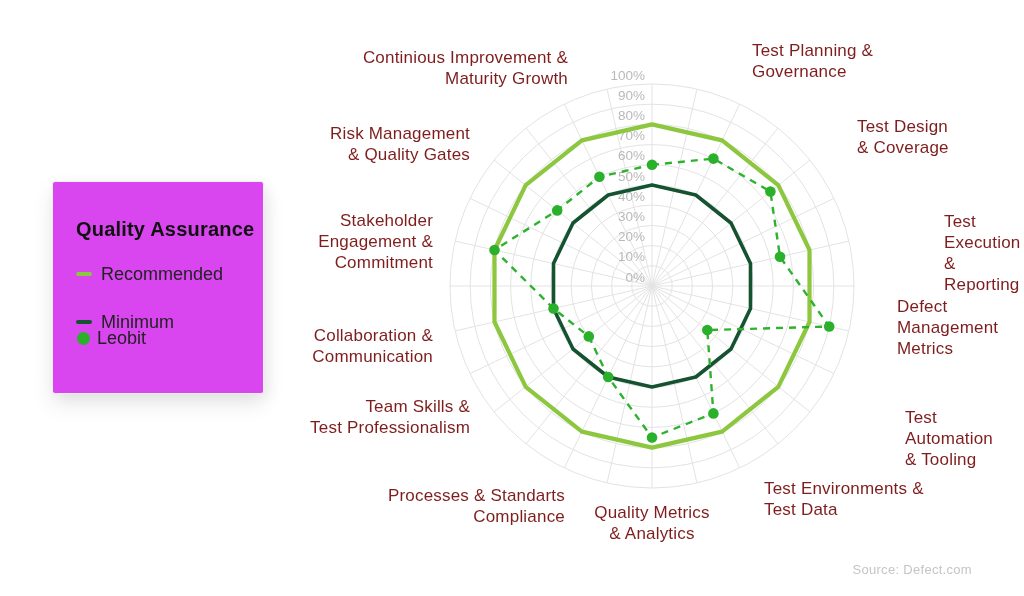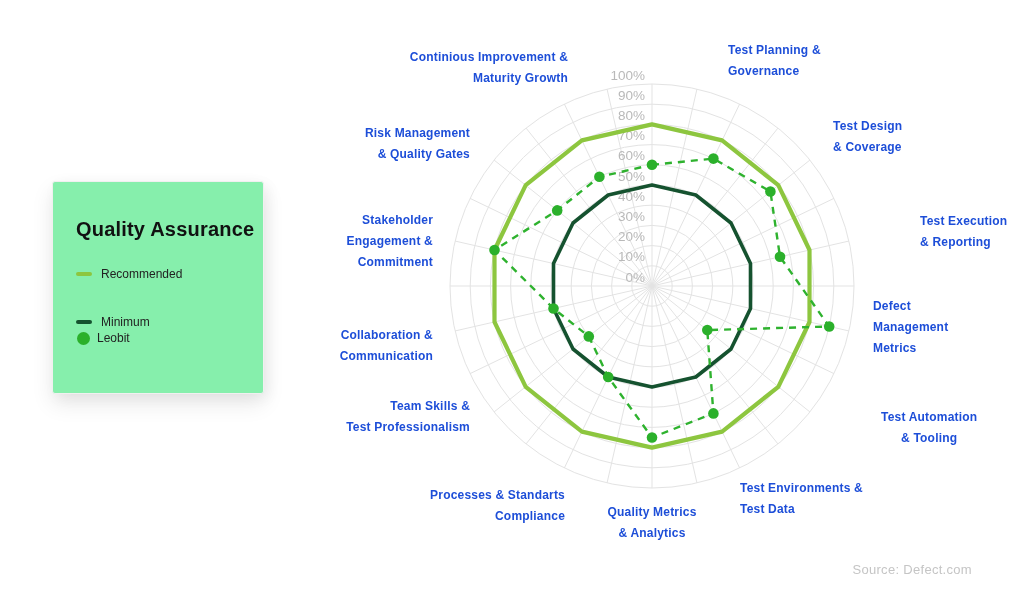--- a/index.html
+++ b/index.html
@@ -3,41 +3,41 @@
 <meta charset="utf-8">
 <style>
   html,body{margin:0;padding:0;background:#fff;}
   .stage{
     position:relative;width:1024px;height:596px;background:#ffffff;overflow:hidden;
     font-family:"Liberation Sans", sans-serif;
   }
   
   .legend-card{
     position:absolute;left:52px;top:181px;width:212px;height:213px;
-    background:#86efac;border:1px solid #f0f0f0;border-radius:3px;
+    background:#d946ef;border:1px solid #f0f0f0;border-radius:3px;
     box-shadow:0 10px 22px rgba(0,0,0,.09), 4px 4px 14px rgba(0,0,0,.05);
     box-sizing:border-box;
   }
   .legend-title{
     position:absolute;left:23px;top:36px;
     font-size:20px;font-weight:700;color:#111;letter-spacing:.2px;
   }
   .legend-item{position:absolute;left:23px;height:16px;display:flex;align-items:center;}
   .legend-item .sw{display:inline-block;margin-right:9px;}
   .sw-line{width:16px;height:4px;border-radius:2px;}
   .sw-dot{width:13px;height:13px;border-radius:50%;margin-left:1px;margin-right:7px !important;}
-  .legend-label{font-size:12px;color:#222;}
+  .legend-label{font-size:18px;color:#222;}
   
   svg.radar{position:absolute;left:0;top:0;}
   .axis-label{
     position:absolute;white-space:pre-line;
-    font-size:12px;line-height:21px;font-weight:700;color:#1d4ed8;
+    font-size:17px;line-height:21px;font-weight:400;color:#7f1d1d;
     letter-spacing:.2px;
   }
-  .axis-label.al-l{text-align:left;}
+  .axis-label.al-l{text-align:left;margin-left:24px;}
   .axis-label.al-r{text-align:right;}
   .axis-label.al-c{text-align:center;transform:translateX(-50%);}
   
   .source-note{
     position:absolute;right:52px;top:562px;
     font-size:13px;color:#c5c5c5;letter-spacing:.3px;
   }
 </style>
 </head>
 <body>
@@ -140,21 +140,21 @@
   <div id="axis-labels">
       <div class="axis-label al-l" style="top: 40px; left: 728px;">Test Planning &amp;
 Governance</div>
       <div class="axis-label al-l" style="top: 116px; left: 833px;">Test Design
 &amp; Coverage</div>
       <div class="axis-label al-l" style="top: 211px; left: 920px;">Test Execution
 &amp; Reporting</div>
       <div class="axis-label al-l" style="top: 296px; left: 873px;">Defect
 Management
 Metrics</div>
-      <div class="axis-label al-l" style="top: 407px; left: 881px; text-align: center;">Test Automation
+      <div class="axis-label al-l" style="top: 407px; left: 881px;">Test Automation
 &amp; Tooling</div>
       <div class="axis-label al-l" style="top: 478px; left: 740px;">Test Environments &amp;
 Test Data</div>
       <div class="axis-label al-c" style="top: 502px; left: 652px;">Quality Metrics
 &amp; Analytics</div>
       <div class="axis-label al-r" style="top: 485px; right: 459px;">Processes &amp; Standarts
 Compliance</div>
       <div class="axis-label al-r" style="top: 396px; right: 554px;">Team Skills &amp;
 Test Professionalism</div>
       <div class="axis-label al-r" style="top: 325px; right: 591px;">Collaboration &amp;

